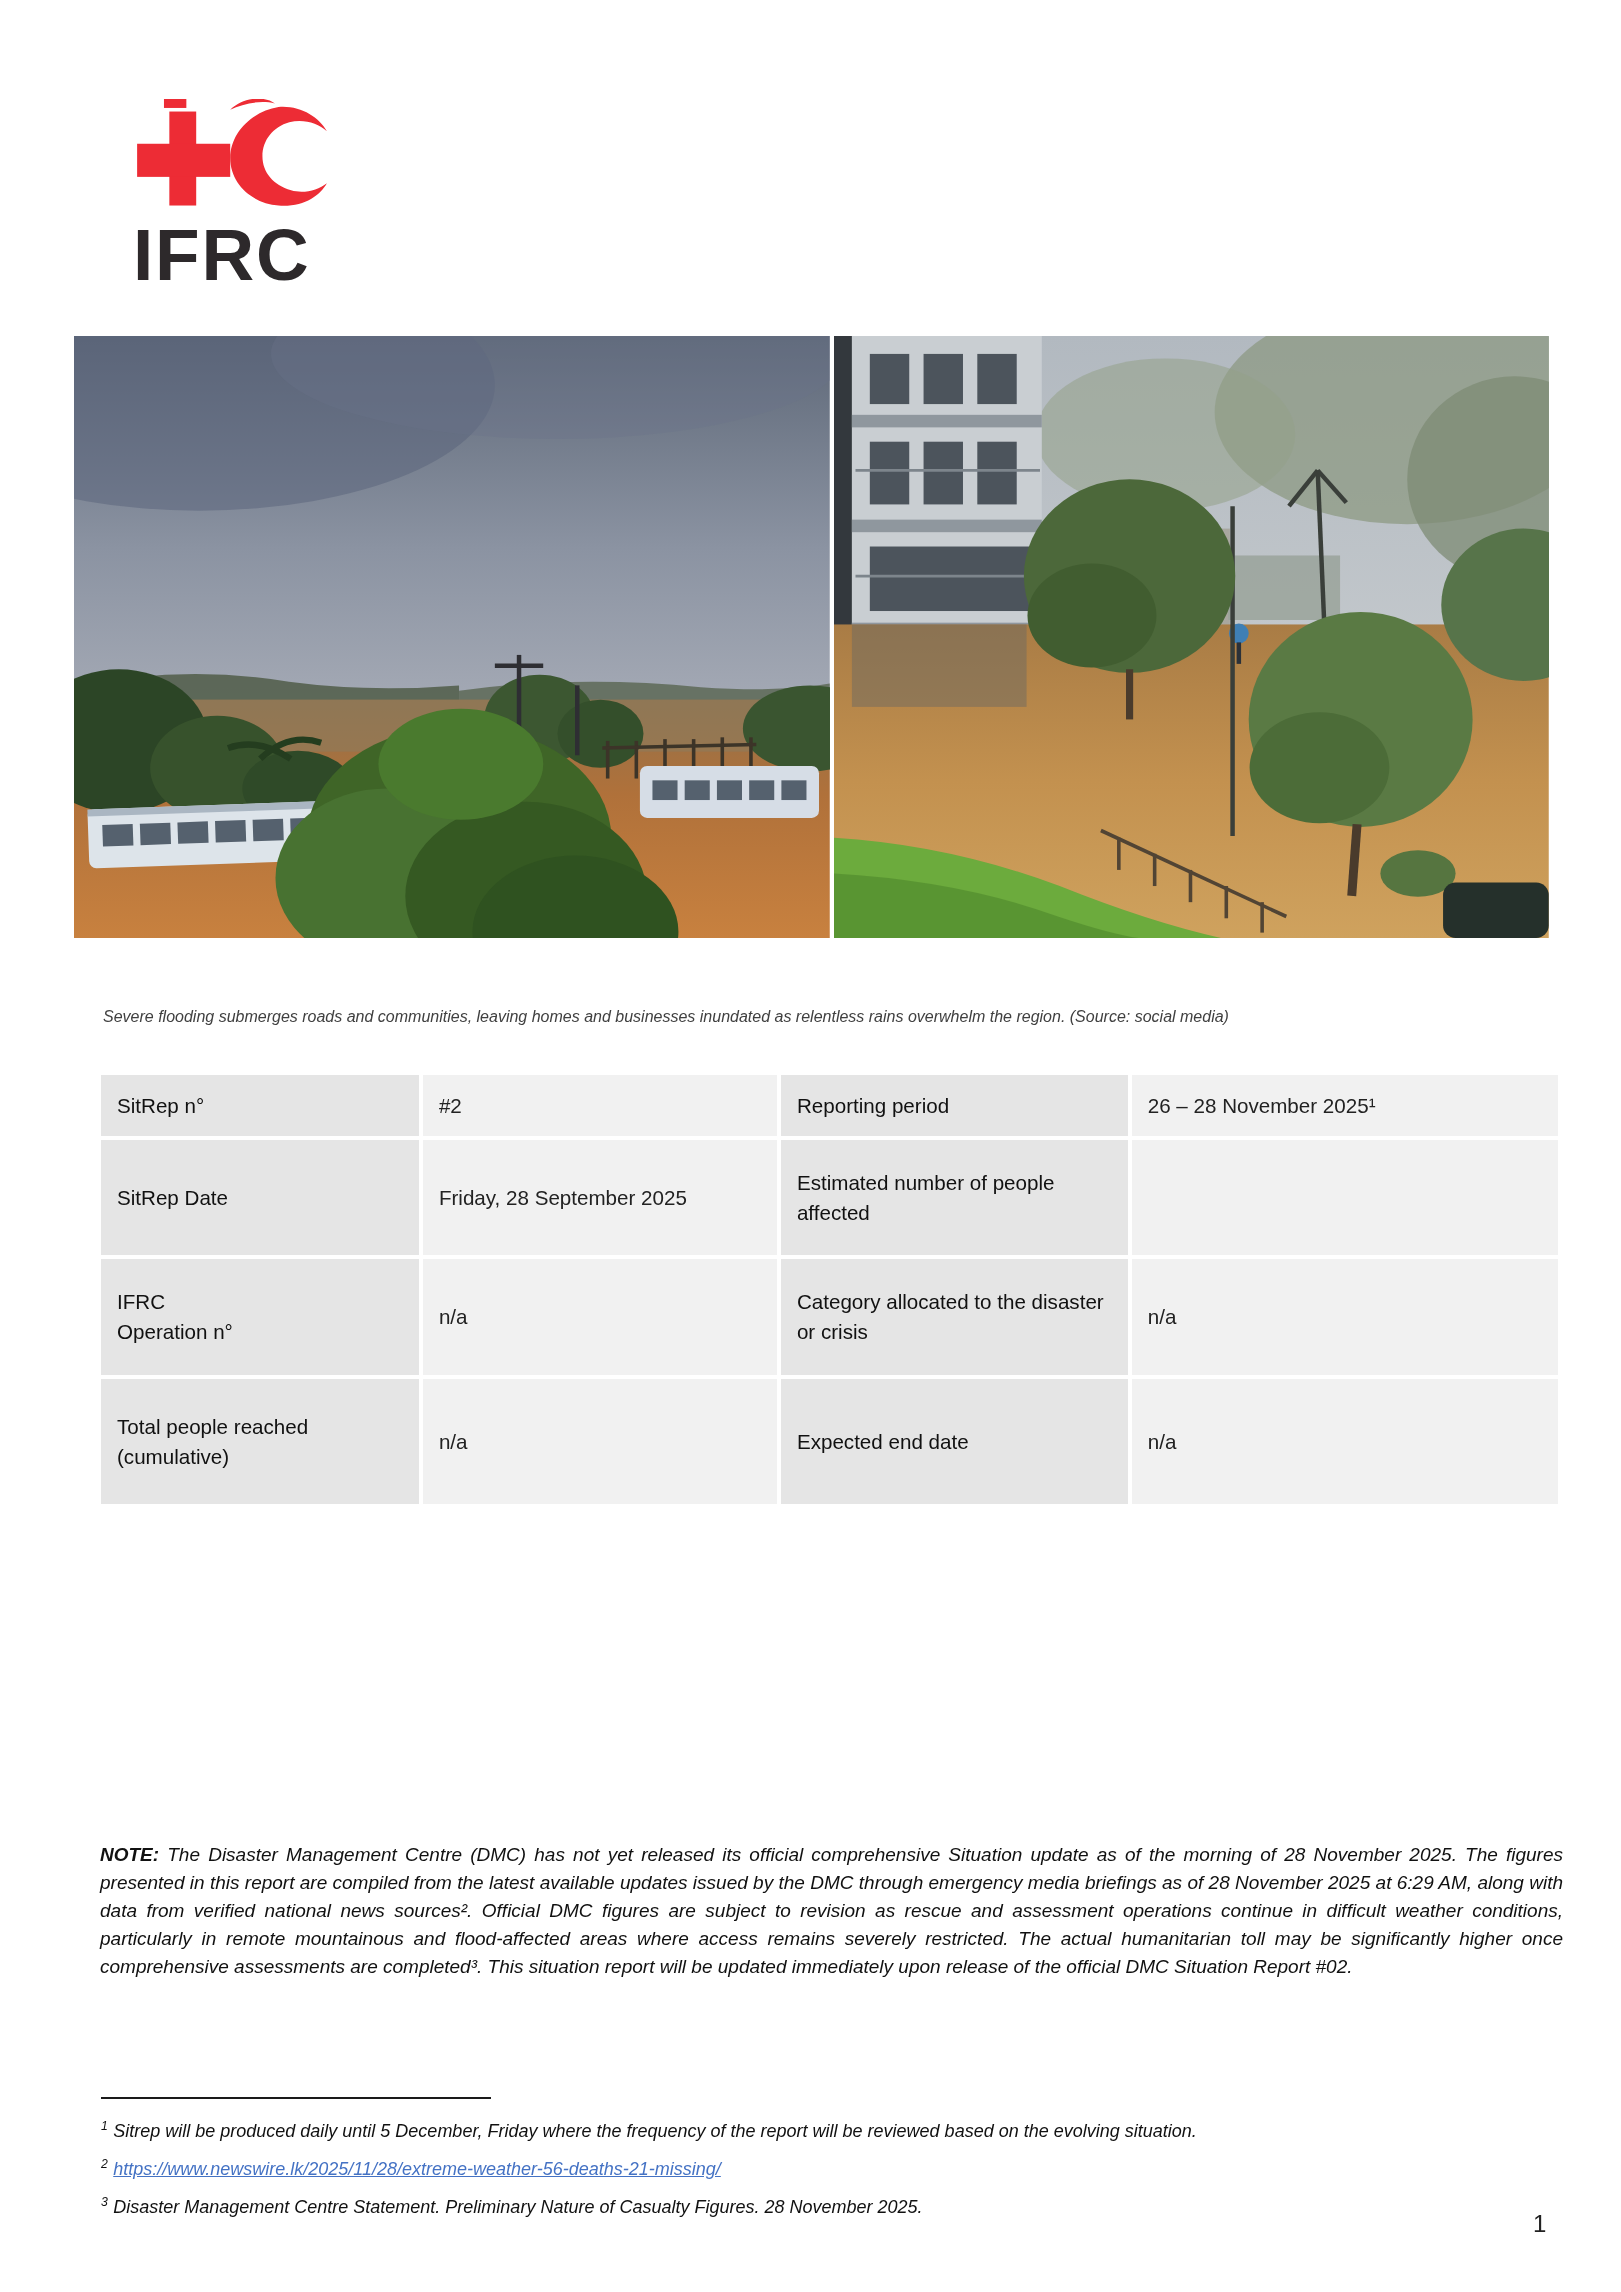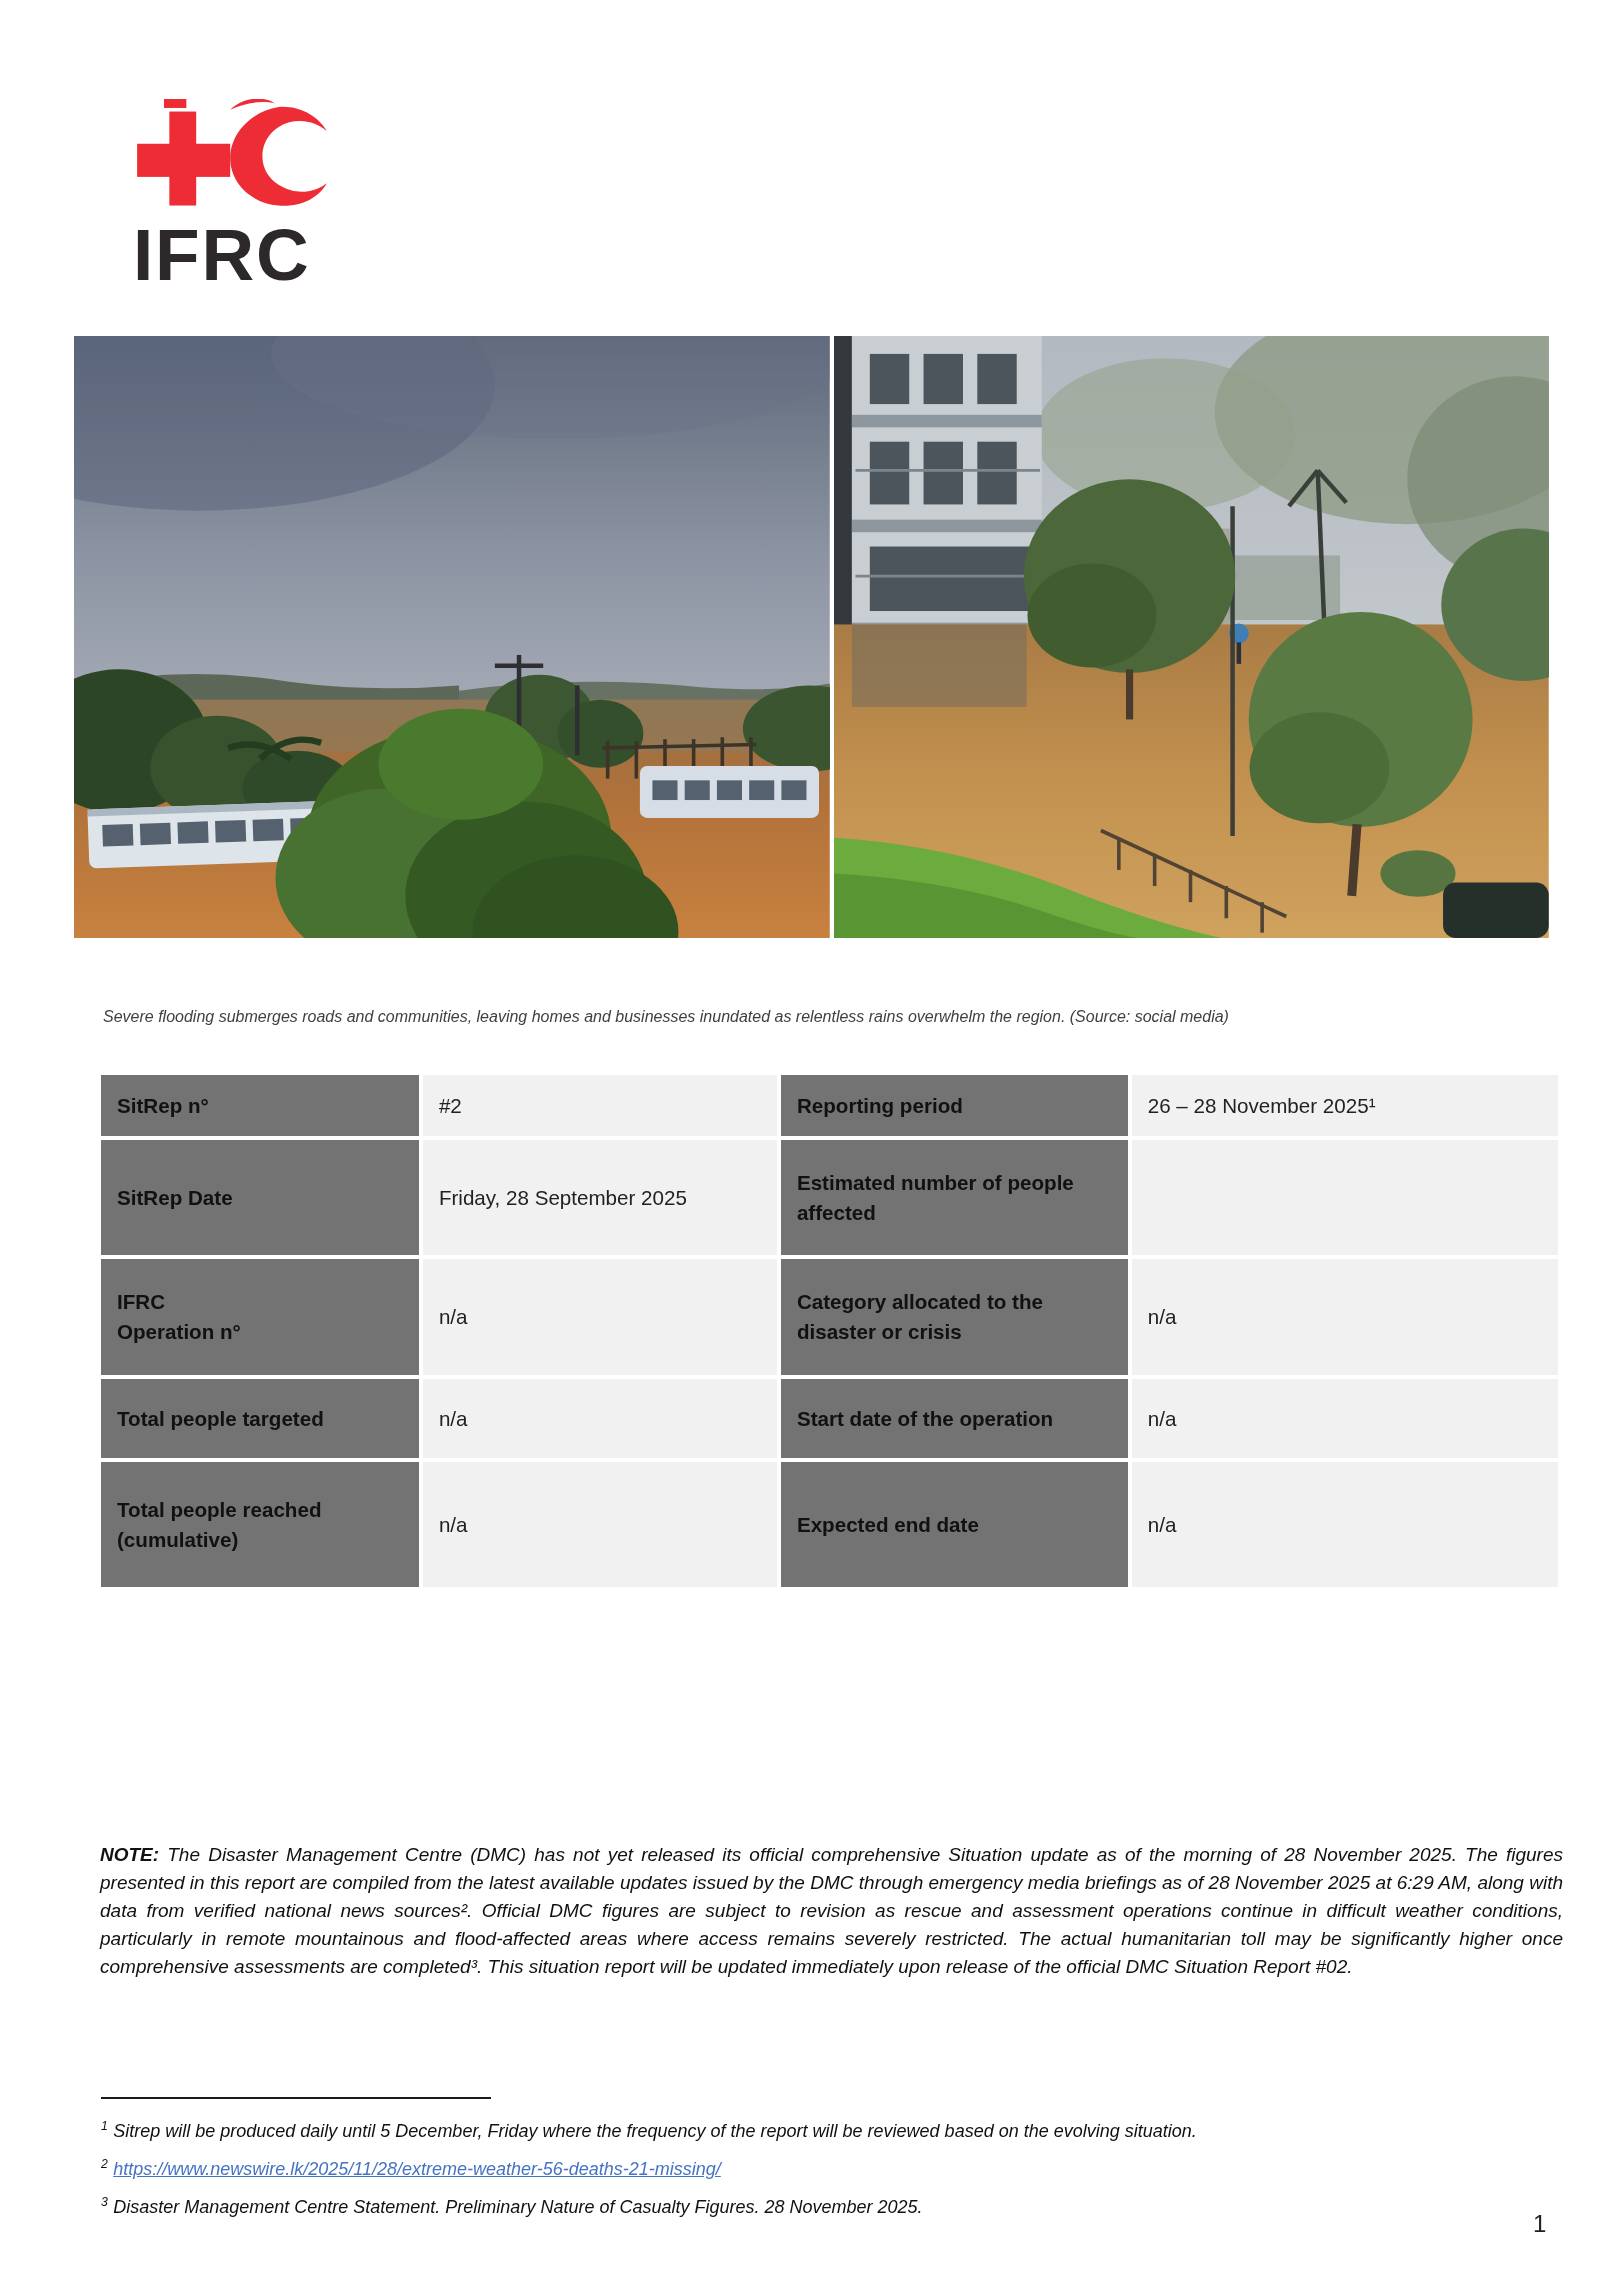--- a/index.html
+++ b/index.html
@@ -41,21 +41,21 @@
   
   .info-table {
     position: absolute; left: 97px; top: 1071px; width: 1465px;
     border-collapse: separate; border-spacing: 4.5px;
     table-layout: fixed;
   }
   .info-table td {
     padding: 9px 16px; vertical-align: middle;
     font-size: 20.6px; line-height: 1.45;
   }
-  .info-table td.lbl { background: #737373; font-weight: bold; white-space: pre-line; color: #111; }
+  .info-table td.lbl { background: #e5e5e5; font-weight: normal; white-space: pre-line; color: #111; }
   .info-table td.val { background: #f1f1f1; color: #222; }
   .col1 { width: 22%; } .col2 { width: 24.5%; } .col3 { width: 24%; } .col4 { width: 29.5%; }
   .row1 { height: 61px; } .row2 { height: 115px; } .row3 { height: 116px; }
   .row4 { height: 79px; } .row5 { height: 125px; }
 
   
   .note {
     position: absolute; left: 100px; top: 1841px; width: 1463px;
     font-size: 19px; font-style: italic; line-height: 1.47;
     text-align: justify; color: #111;
@@ -274,26 +274,20 @@
       <td class="lbl">Estimated number of people affected</td>
       <td class="val"></td>
     </tr>
     <tr class="row3">
       <td class="lbl">IFRC
  Operation n°</td>
       <td class="val">n/a</td>
       <td class="lbl">Category allocated to the disaster or crisis</td>
       <td class="val">n/a</td>
     </tr>
-    <tr class="row4">
-      <td class="lbl">Total people targeted</td>
-      <td class="val">n/a</td>
-      <td class="lbl">Start date of the operation</td>
-      <td class="val">n/a</td>
-    </tr>
     <tr class="row5">
       <td class="lbl">Total people reached
  (cumulative)</td>
       <td class="val">n/a</td>
       <td class="lbl">Expected end date</td>
       <td class="val">n/a</td>
     </tr>
   </tbody>
     </table>
 

